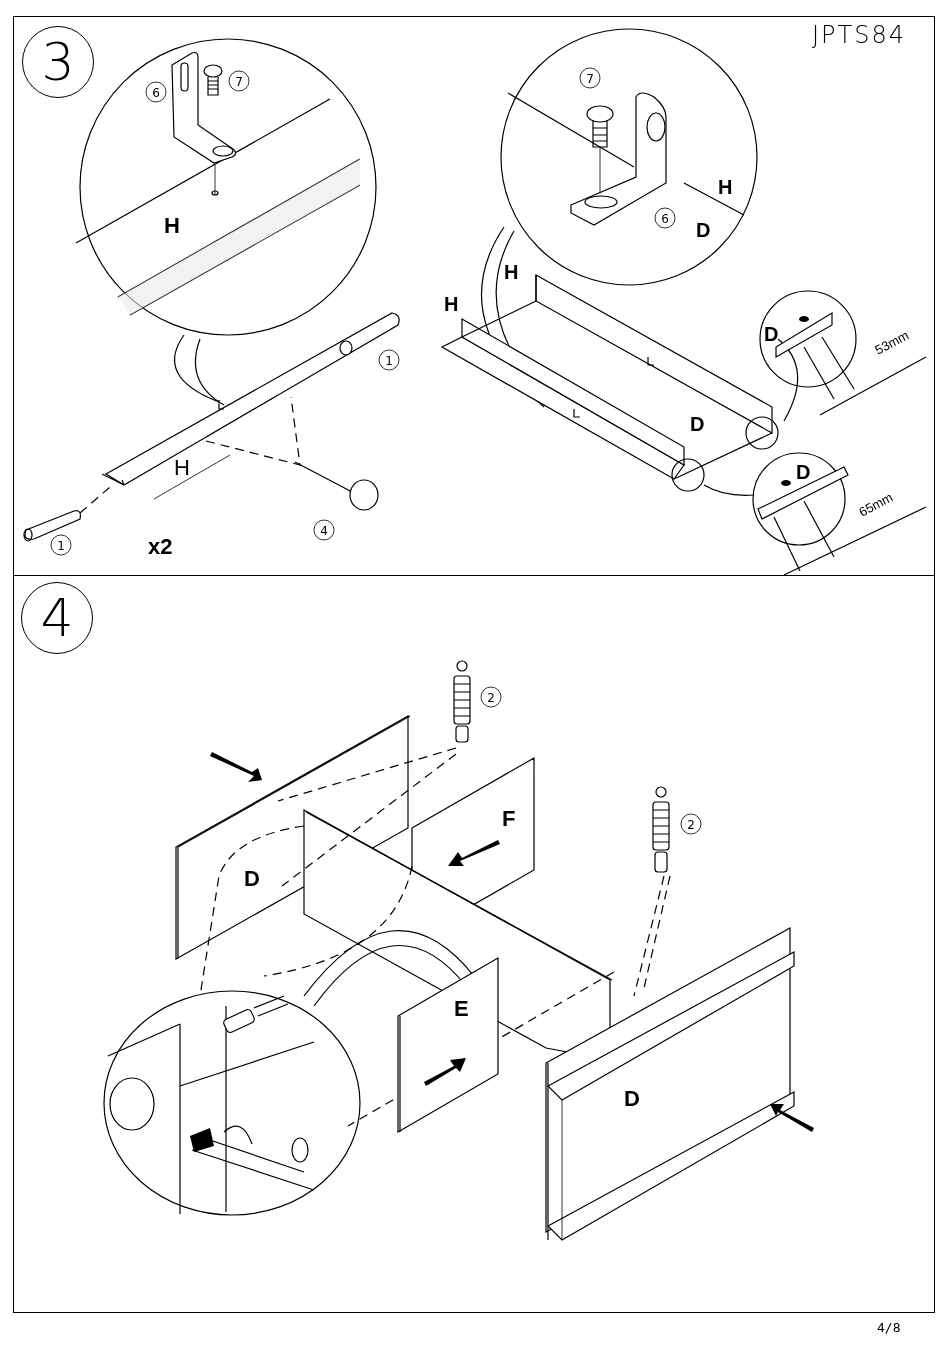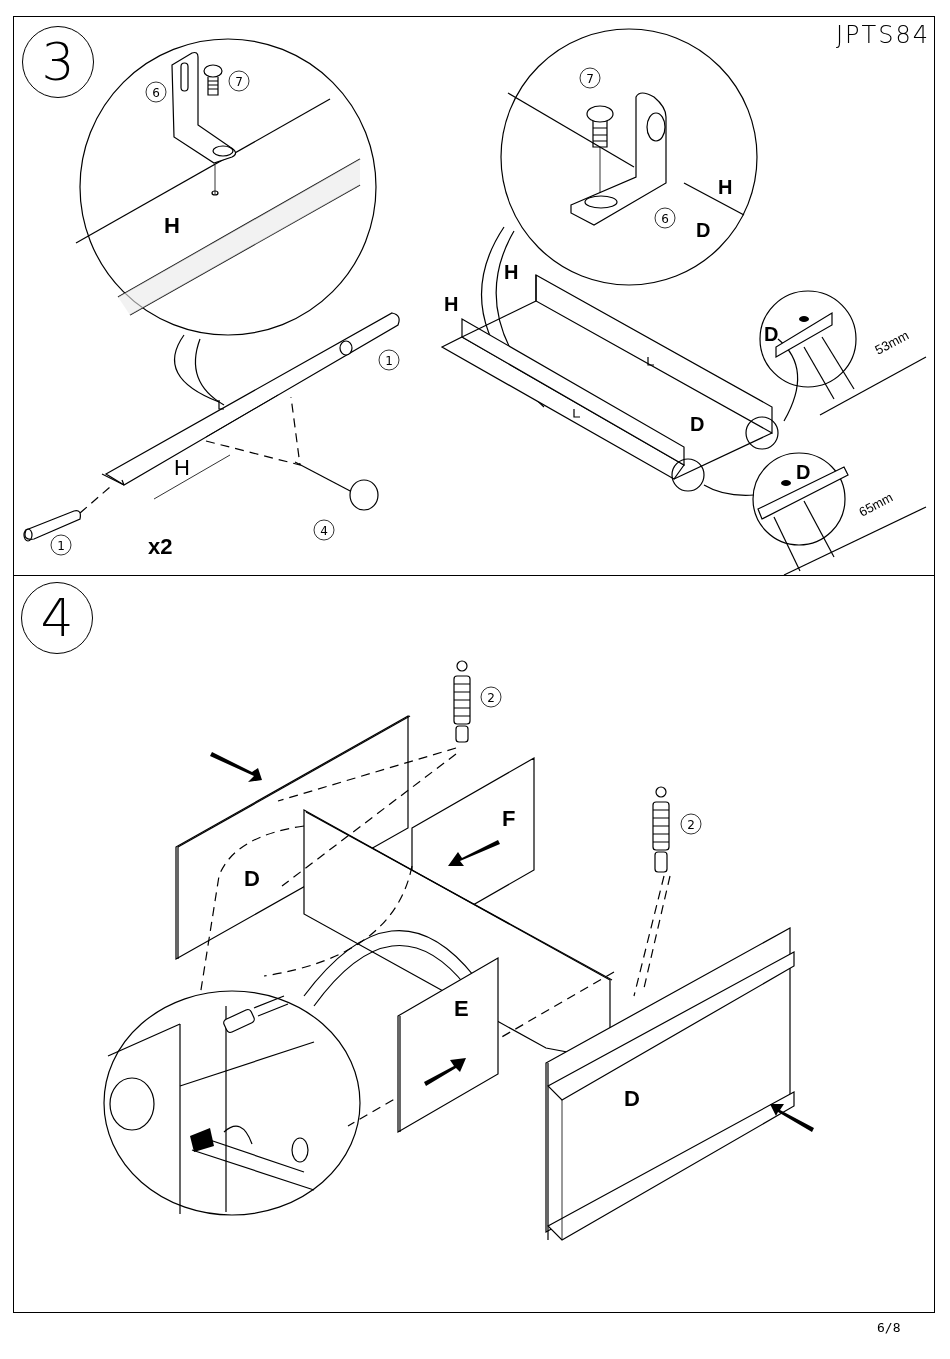--- a/index.html
+++ b/index.html
@@ -1,21 +1,21 @@
 <!DOCTYPE html>
 <html><head>
 <meta charset="utf-8">
 <style>
   html, body { margin:0; padding:0; background:#ffffff; }
   body { width:950px; height:1359px; position:relative; overflow:hidden; font-family:"DejaVu Sans", sans-serif; color:#000; }
   .panel { position:absolute; border:1px solid #000; background:#fff; box-sizing:border-box; }
   #step3 { left:13px; top:16px; width:922px; height:560px; }
   #step4 { left:13px; top:575px; width:922px; height:738px; }
   .stepnum { position:absolute; width:72px; height:72px; border:1.3px solid #000; border-radius:50%; box-sizing:border-box; display:flex; align-items:center; justify-content:center; font-family:"DejaVu Sans", sans-serif; font-weight:200; font-size:52px; line-height:1; }
-  .model { position:absolute; right:4px; top:4px; font-size:24px; letter-spacing:2px; font-weight:300; font-family:"DejaVu Sans", sans-serif; }
+  .model { position:absolute; right:28px; top:4px; font-size:24px; letter-spacing:2px; font-weight:300; font-family:"DejaVu Sans", sans-serif; }
   .pagenum { position:absolute; left:877px; top:1320px; font-size:13px; font-family:"DejaVu Sans Mono", monospace; }
   svg { position:absolute; left:0; top:0; overflow:visible; }
   .lbl { font-family:"Liberation Sans", sans-serif; font-weight:bold; fill:#000; }
   .lbln { font-family:"Liberation Sans", sans-serif; fill:#000; }
   .circ { font-family:"DejaVu Sans", sans-serif; font-size:12px; fill:#000; }
   .ln { stroke:#000; stroke-width:1.2; fill:none; }
   .lnf { stroke:#000; stroke-width:1.2; fill:#fff; }
   .dash { stroke:#000; stroke-width:1.2; fill:none; stroke-dasharray:9 6; }
   .thin { stroke:#000; stroke-width:0.8; fill:none; }
 </style>
@@ -244,13 +244,13 @@
       <path class="ln" d="M240 432 L270 420 M244 440 L274 428"></path>
       <path class="ln" d="M178 574 L300 614"></path>
       <path class="ln" d="M184 560 L290 596"></path>
       <path d="M176 560 L196 552 L200 570 L180 576 Z" fill="#000"></path>
       <path class="ln" d="M210 556 Q228 540 238 568" stroke-width="3"></path>
       <ellipse class="ln" cx="286" cy="574" rx="8" ry="12"></ellipse>
     </g>
   </svg>
 </div>
 
-<div class="pagenum">6/8</div>
+<div class="pagenum">4/8</div>
 
 </body></html>

